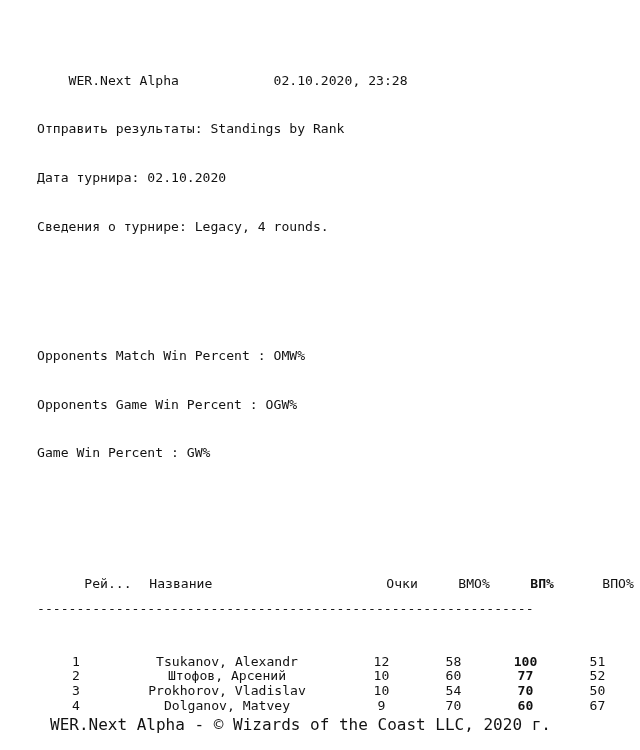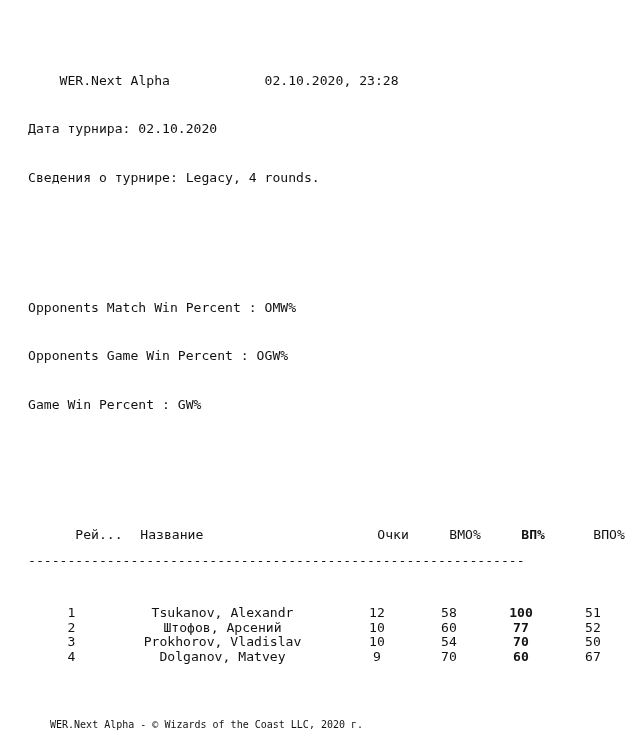--- a/index.html
+++ b/index.html
@@ -13,21 +13,21 @@
     overflow: hidden;
     font-family: "DejaVu Sans Mono", "Liberation Mono", monospace;
     color: #121212;
     -webkit-font-smoothing: none;
   }
   #report {
     position: relative;
     width: 640px;
     height: 750px;
     box-sizing: border-box;
-    padding: 8px 0 0 28px;
+    padding: 8px 0 0 37px;
     font-size: 13.1px;
     line-height: 16.2px;
     white-space: pre;
     letter-spacing: 0px;
   }
   .blank {
     display: block;
     height: 16.2px;
   }
   
@@ -76,33 +76,34 @@
   .c-name  { display: inline-block; width: 237px; }
   .c-pts   { display: inline-block; width: 72px; }
   .c-omw   { display: inline-block; width: 72px; }
   .c-gw    { display: inline-block; width: 72px; font-weight: bold; }
   .c-ogw   { display: inline-block; width: 72px; }
   #footer {
     position: absolute;
     left: 50px;
     top: 717px;
     white-space: pre;
-    font-size: 10px;
+    font-size: 16px;
     line-height: 16.2px;
   }
 </style>
 </head>
 <body>
 
 <div id="report">
 
   <div class="apphead">
     <span class="title-cell">WER.Next Alpha</span><span>02.10.2020, 23:28</span>
   </div>
 
+  <div class="meta-line">Отправить результаты: Standings by Rank</div>
   <div class="meta-line">Дата турнира: 02.10.2020</div>
   <div class="meta-line">Сведения о турнире: Legacy, 4 rounds.</div>
 
   <div class="blank"></div>
 
   <div class="legend">Opponents Match Win Percent : OMW%</div>
   <div class="legend">Opponents Game Win Percent : OGW%</div>
   <div class="legend">Game Win Percent : GW%</div>
 
   <div id="standings">

